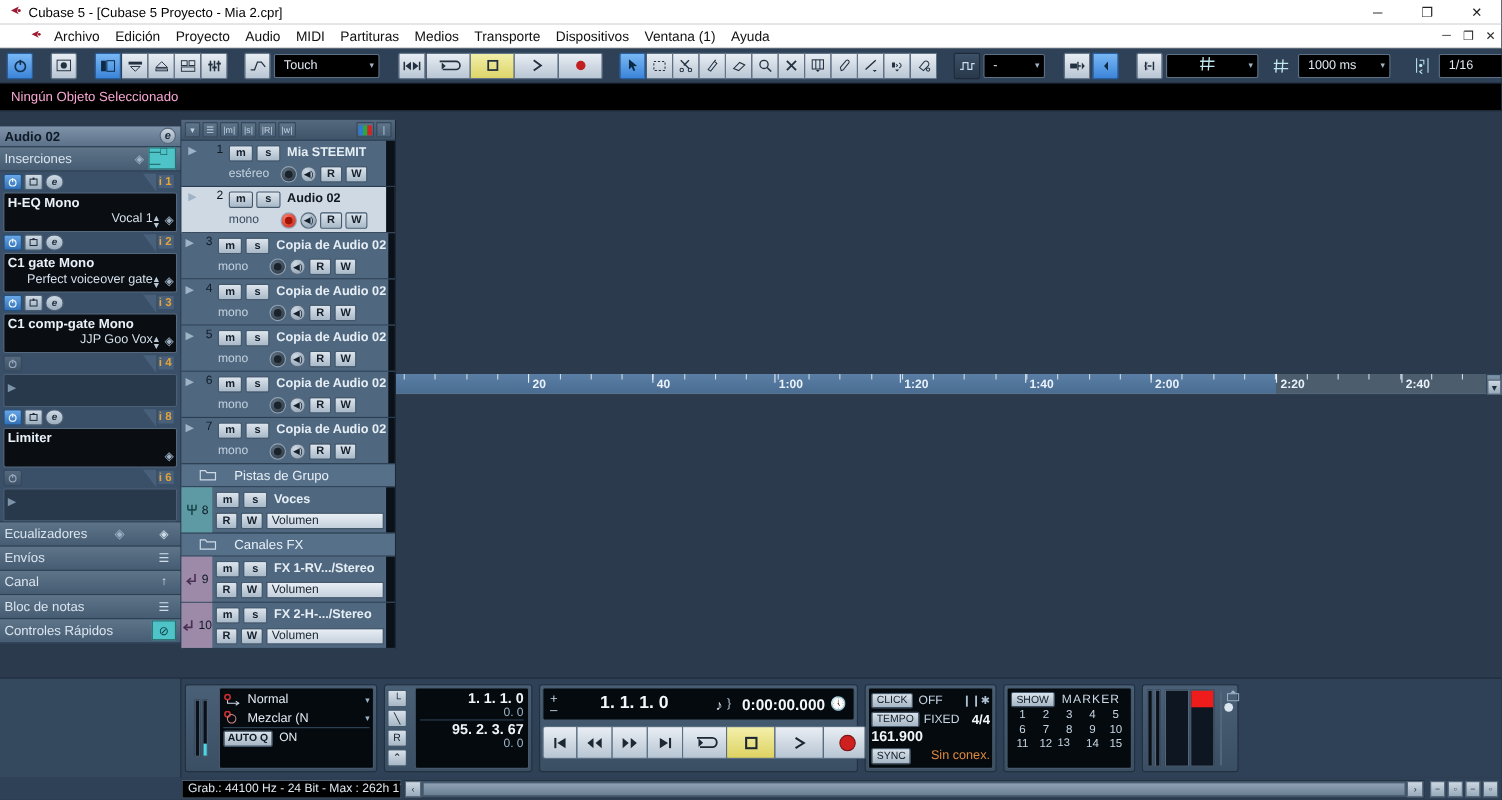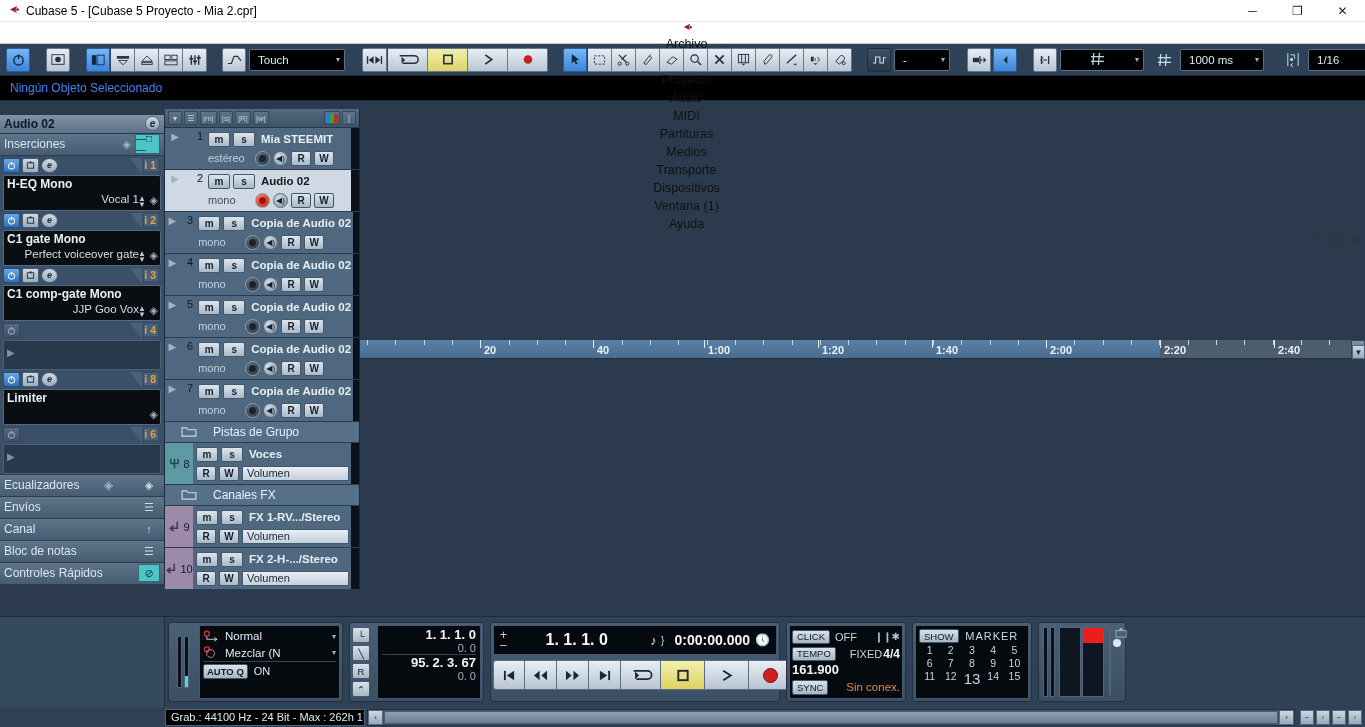--- a/index.html
+++ b/index.html
@@ -21,21 +21,21 @@
   .tb-title { font-size: 12px; color: #000; flex: 1; }
   .tb-btns { display: flex; height: 22px; }
   .tb-btn {
     width: 45px; height: 22px; display: flex; align-items: center; justify-content: center;
     color: #222; font-size: 12px;
   }
 
   
   .menubar {
     height: 22px; background: #fff; display: flex; align-items: center;
-    border-bottom: 1px solid #c8c8c8; padding-left: 8px; flex-direction: column;
+    border-bottom: 1px solid #c8c8c8; padding-left: 20px;
   }
   .menu-logo { width: 22px; display: flex; justify-content: center; }
   .menu-item { font-size: 12.5px; color: #111; padding: 2px 7px; cursor: default; }
   .menubar .mb-right { margin-left: auto; display: flex; }
   .mb-ctrl { width: 20px; text-align: center; font-size: 11px; color: #333; }
 
   
   .toolbar {
     height: 32px; background: #2f4156;
     border-bottom: 1px solid #1d2a38;
@@ -59,21 +59,21 @@
   .tcombo {
     height: 22px; background: #000; border: 1px solid #5d7186; border-radius: 2px;
     color: #dfe9f3; font-size: 11.5px; display: flex; align-items: center;
     padding: 0 4px 0 8px; margin: 0 2px;
   }
   .tcombo .lbl { flex: 1; white-space: nowrap; }
   .tcombo .arrow { margin-left: 8px; font-size: 8px; color: #9fb4c7; }
 
   
   .infoline {
-    height: 25px; background: #000; color: #3b82f6; font-size: 12px;
+    height: 25px; background: #000; color: #f9a8d4; font-size: 12px;
     display: flex; align-items: center; padding-left: 10px;
     border-bottom: 1px solid #1d2a38;
   }
 
   
   .main { display: flex; height: 497px; align-items: center; }
 
   
   .inspector { width: 165px; background: #3a5068; border-right: 1px solid #1d2a38;
      display: flex; flex-direction: column; }
@@ -1484,21 +1484,21 @@
 
     <div class="tp-panel" style="width:120px;">
       <div class="blackpanel" style="flex:1;padding:2px;">
         <div style="display:flex;align-items:center;height:17px;">
           <span class="tp-mini-btn" style="height:14px;">CLICK</span>
           <span style="color:#c8d7e5;font-size:11px;padding-left:5px;flex:1;">OFF</span>
           <span style="color:#aec0d1;font-size:10px;">❙❙✱</span>
         </div>
         <div style="display:flex;align-items:center;height:17px;">
           <span class="tp-mini-btn" style="height:14px;">TEMPO</span>
-          <span style="color:#c8d7e5;font-size:11px;padding-left:14px;flex:1;">FIXED</span>
+          <span style="color:#c8d7e5;font-size:11px;padding-left:4px;flex:1;">FIXED</span>
           <span style="color:#f0f6fb;font-size:12px;font-weight:bold;">4/4</span>
         </div>
         <div style="text-align:left;color:#f0f6fb;font-size:13px;font-weight:bold;height:16px;">161.900</div>
         <div style="display:flex;align-items:center;height:18px;">
           <span class="tp-mini-btn" style="height:15px;">SYNC</span>
           <span style="color:#e08a3c;font-size:11.5px;flex:1;text-align:right;">Sin conex.</span>
         </div>
       </div>
     </div>
 
@@ -1514,21 +1514,21 @@
             <span style="color: rgb(198, 213, 227); font-size: 10.5px; text-align: center;">3</span>
             <span style="color: rgb(198, 213, 227); font-size: 10.5px; text-align: center;">4</span>
             <span style="color: rgb(198, 213, 227); font-size: 10.5px; text-align: center;">5</span>
             <span style="color: rgb(198, 213, 227); font-size: 10.5px; text-align: center;">6</span>
             <span style="color: rgb(198, 213, 227); font-size: 10.5px; text-align: center;">7</span>
             <span style="color: rgb(198, 213, 227); font-size: 10.5px; text-align: center;">8</span>
             <span style="color: rgb(198, 213, 227); font-size: 10.5px; text-align: center;">9</span>
             <span style="color: rgb(198, 213, 227); font-size: 10.5px; text-align: center;">10</span>
             <span style="color: rgb(198, 213, 227); font-size: 10.5px; text-align: center;">11</span>
             <span style="color: rgb(198, 213, 227); font-size: 10.5px; text-align: center;">12</span>
-            <span style="color: rgb(198, 213, 227); font-size: 15px; text-align: center;">13</span>
+            <span style="color: rgb(198, 213, 227); font-size: 10px; text-align: left;">13</span>
             <span style="color: rgb(198, 213, 227); font-size: 10.5px; text-align: center;">14</span>
             <span style="color: rgb(198, 213, 227); font-size: 10.5px; text-align: center;">15</span>
           </div>
       </div>
     </div>
 
     <div class="tp-panel" style="width:88px;">
       <div style="display:flex;gap:2px;align-items:stretch;padding:2px 0 2px 2px;">
         <div style="width:5px;background:#0a1017;border:1px solid #53657a;"></div>
         <div style="width:5px;background:#0a1017;border:1px solid #53657a;"></div>

